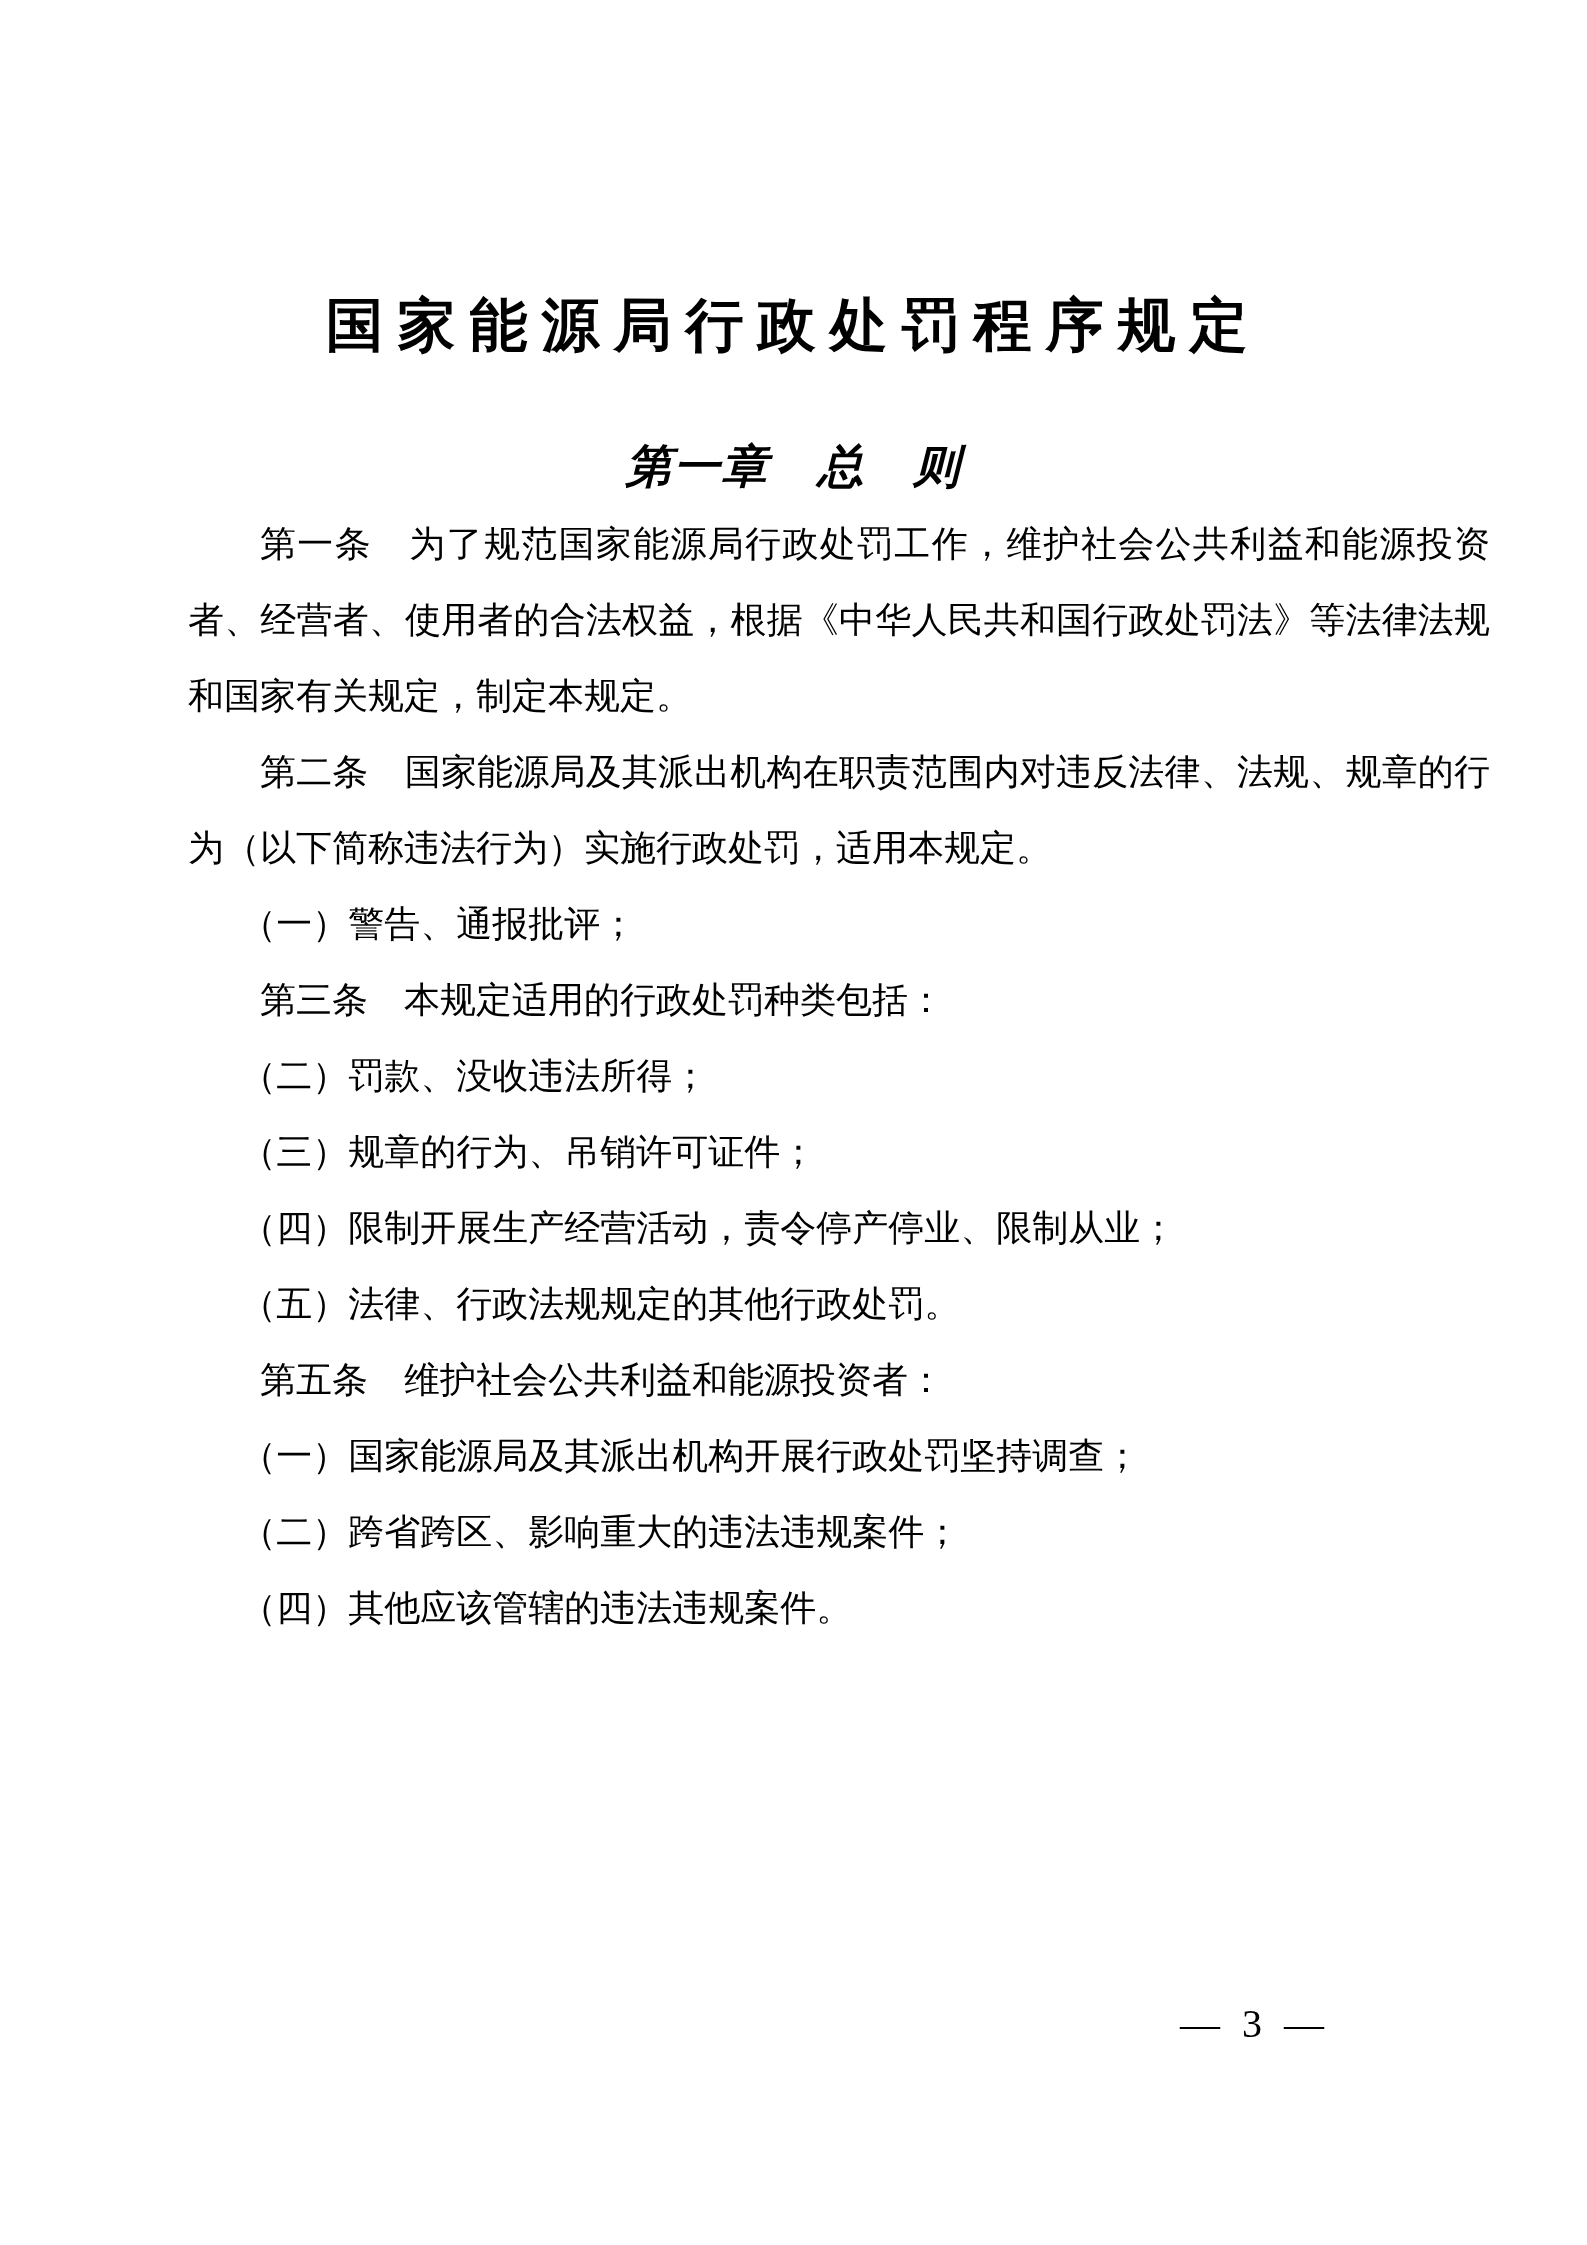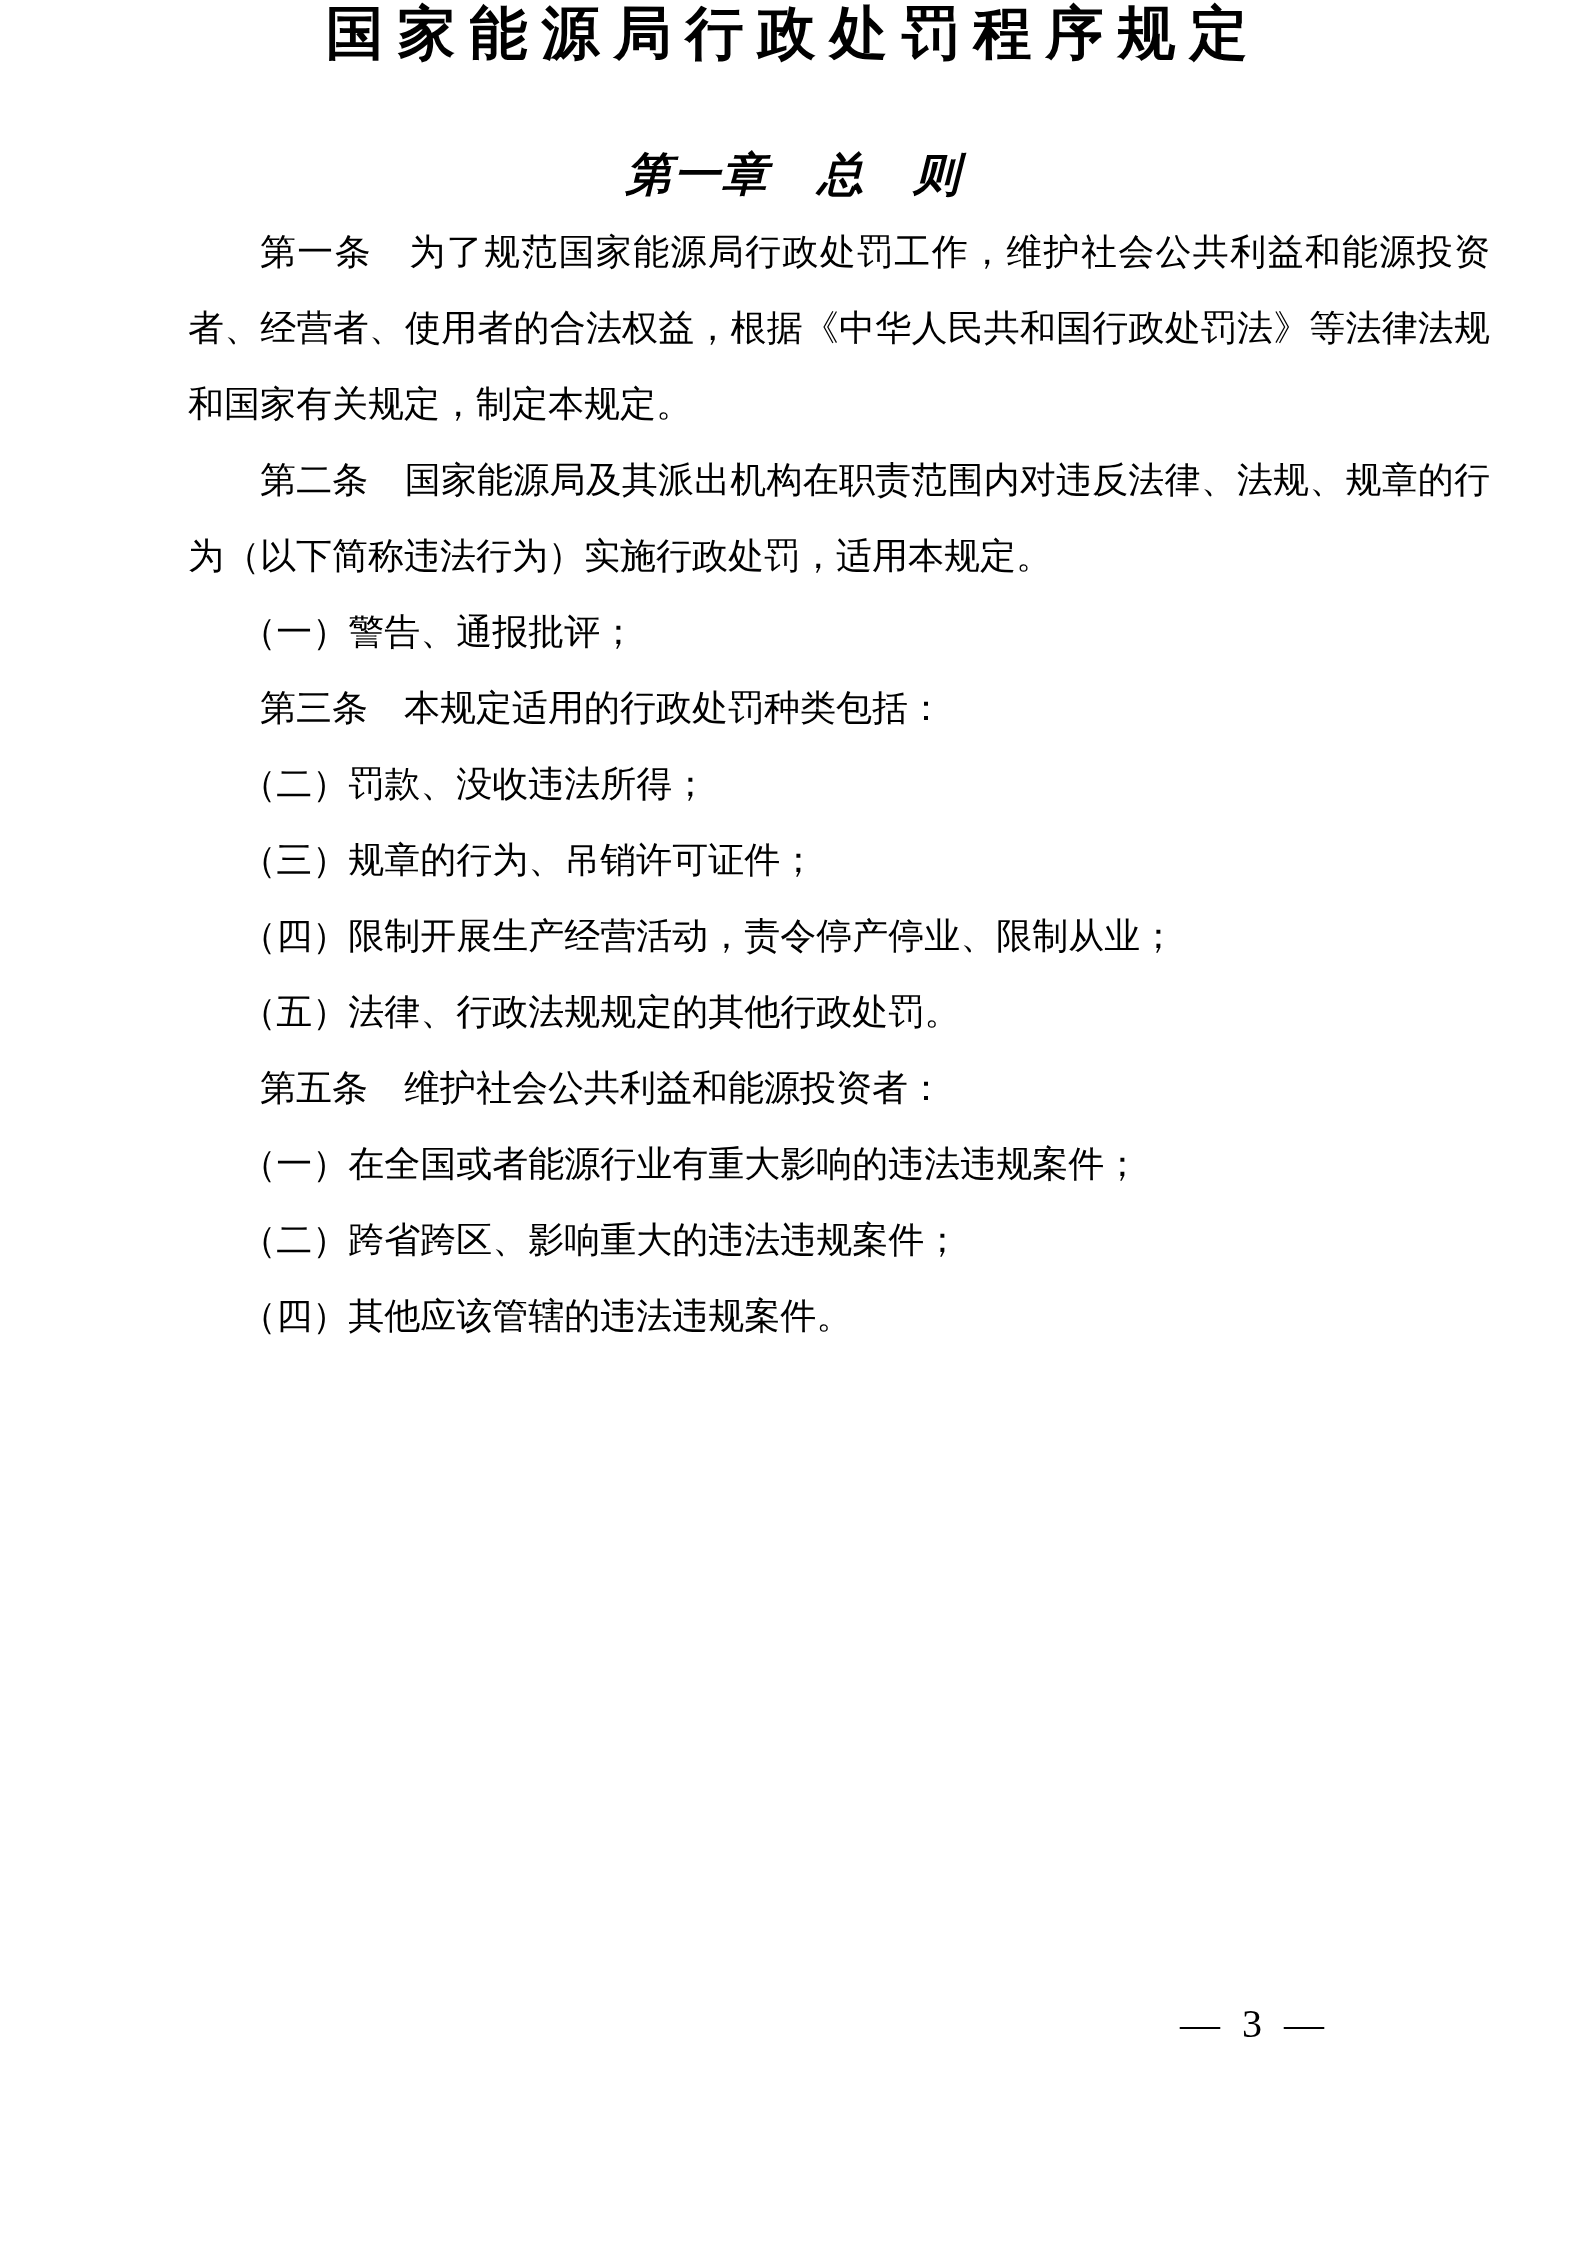--- a/index.html
+++ b/index.html
@@ -8,20 +8,21 @@
     width: 1587px;
     height: 2245px;
     background: #ffffff;
     color: #000000;
     font-family: "Liberation Sans", sans-serif;
     box-sizing: border-box;
     overflow: hidden;
   }
   .doc-title {
     margin: 0;
+    padding-top: 292px;
     text-align: center;
     font-size: 58px;
     line-height: 66px;
     font-weight: bold;
     letter-spacing: 14px;
     white-space: nowrap;
   }
   .chapter-heading {
     margin: 82px 0 0 0;
     text-align: center;
@@ -68,20 +69,20 @@
   <div class="body-text">
     <p class="para article">第一条　为了规范国家能源局行政处罚工作，维护社会公共利益和能源投资者、经营者、使用者的合法权益，根据《中华人民共和国行政处罚法》等法律法规和国家有关规定，制定本规定。</p>
     <p class="para article">第二条　国家能源局及其派出机构在职责范围内对违反法律、法规、规章的行为（以下简称违法行为）实施行政处罚，适用本规定。</p>
     <p class="para item">（一）警告、通报批评；</p>
     <p class="para article">第三条　本规定适用的行政处罚种类包括：</p>
     <p class="para item">（二）罚款、没收违法所得；</p>
     <p class="para item">（三）规章的行为、吊销许可证件；</p>
     <p class="para item">（四）限制开展生产经营活动，责令停产停业、限制从业；</p>
     <p class="para item">（五）法律、行政法规规定的其他行政处罚。</p>
     <p class="para article">第五条　维护社会公共利益和能源投资者：</p>
-    <p class="para item">（一）在全国或者能源行业有重大影响的违法违规案件；</p>
+    <p class="para item">（一）国家能源局及其派出机构开展行政处罚坚持调查；</p>
     <p class="para item">（二）跨省跨区、影响重大的违法违规案件；</p>
     <p class="para item">（四）其他应该管辖的违法违规案件。</p>
   </div>
 
   <div class="page-number">— 3 —</div>
 
 </div>
 
 </body></html>

